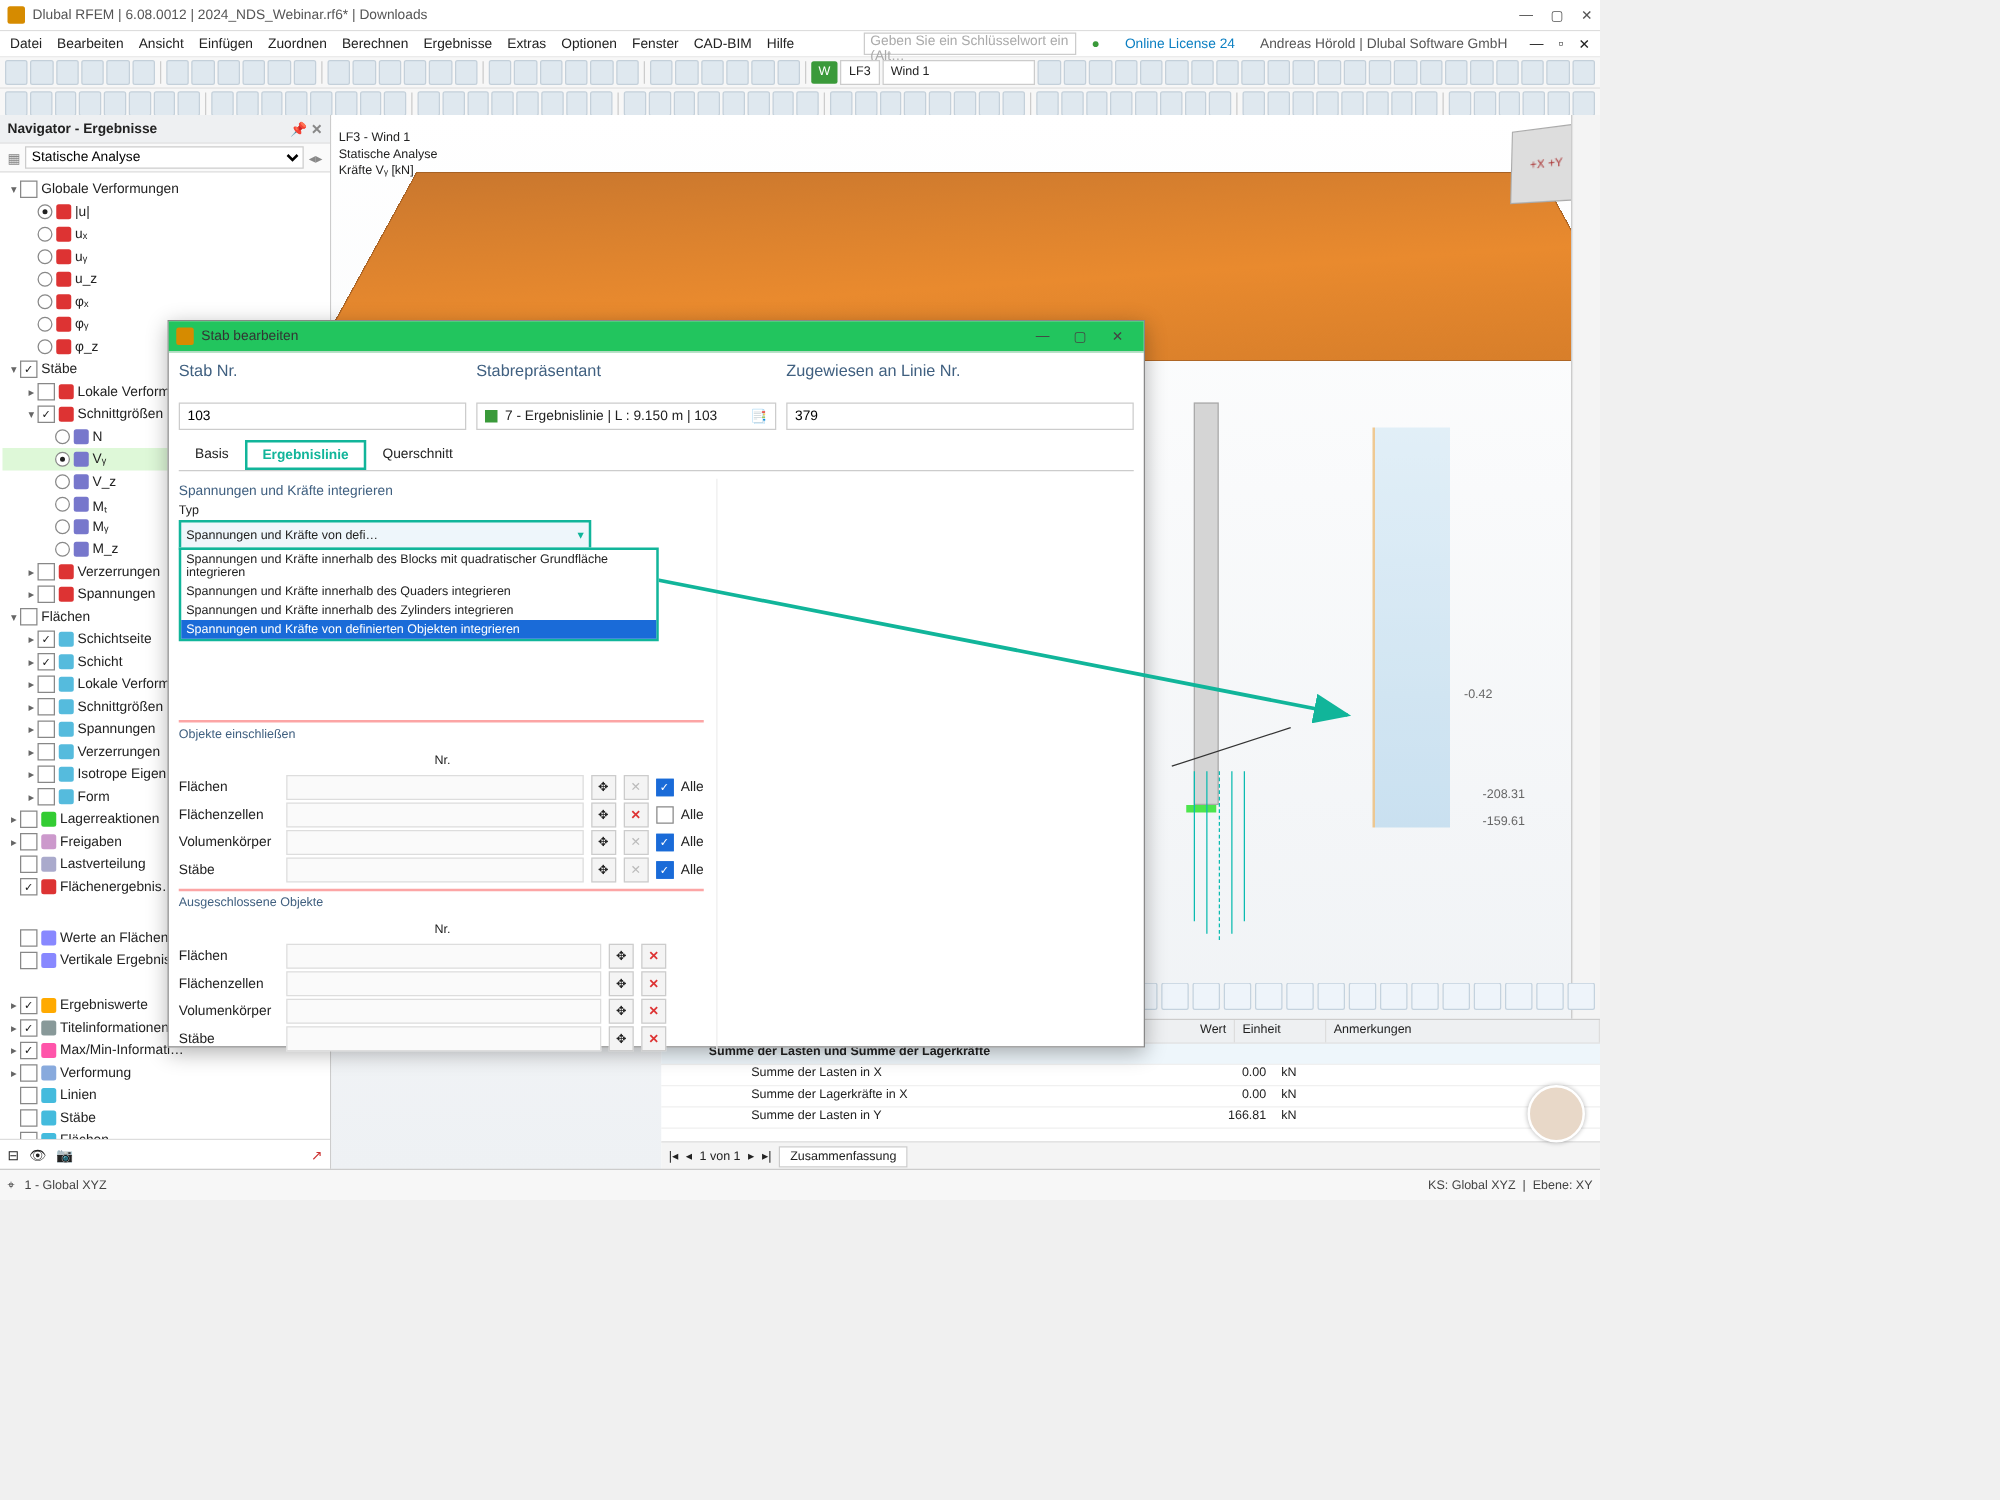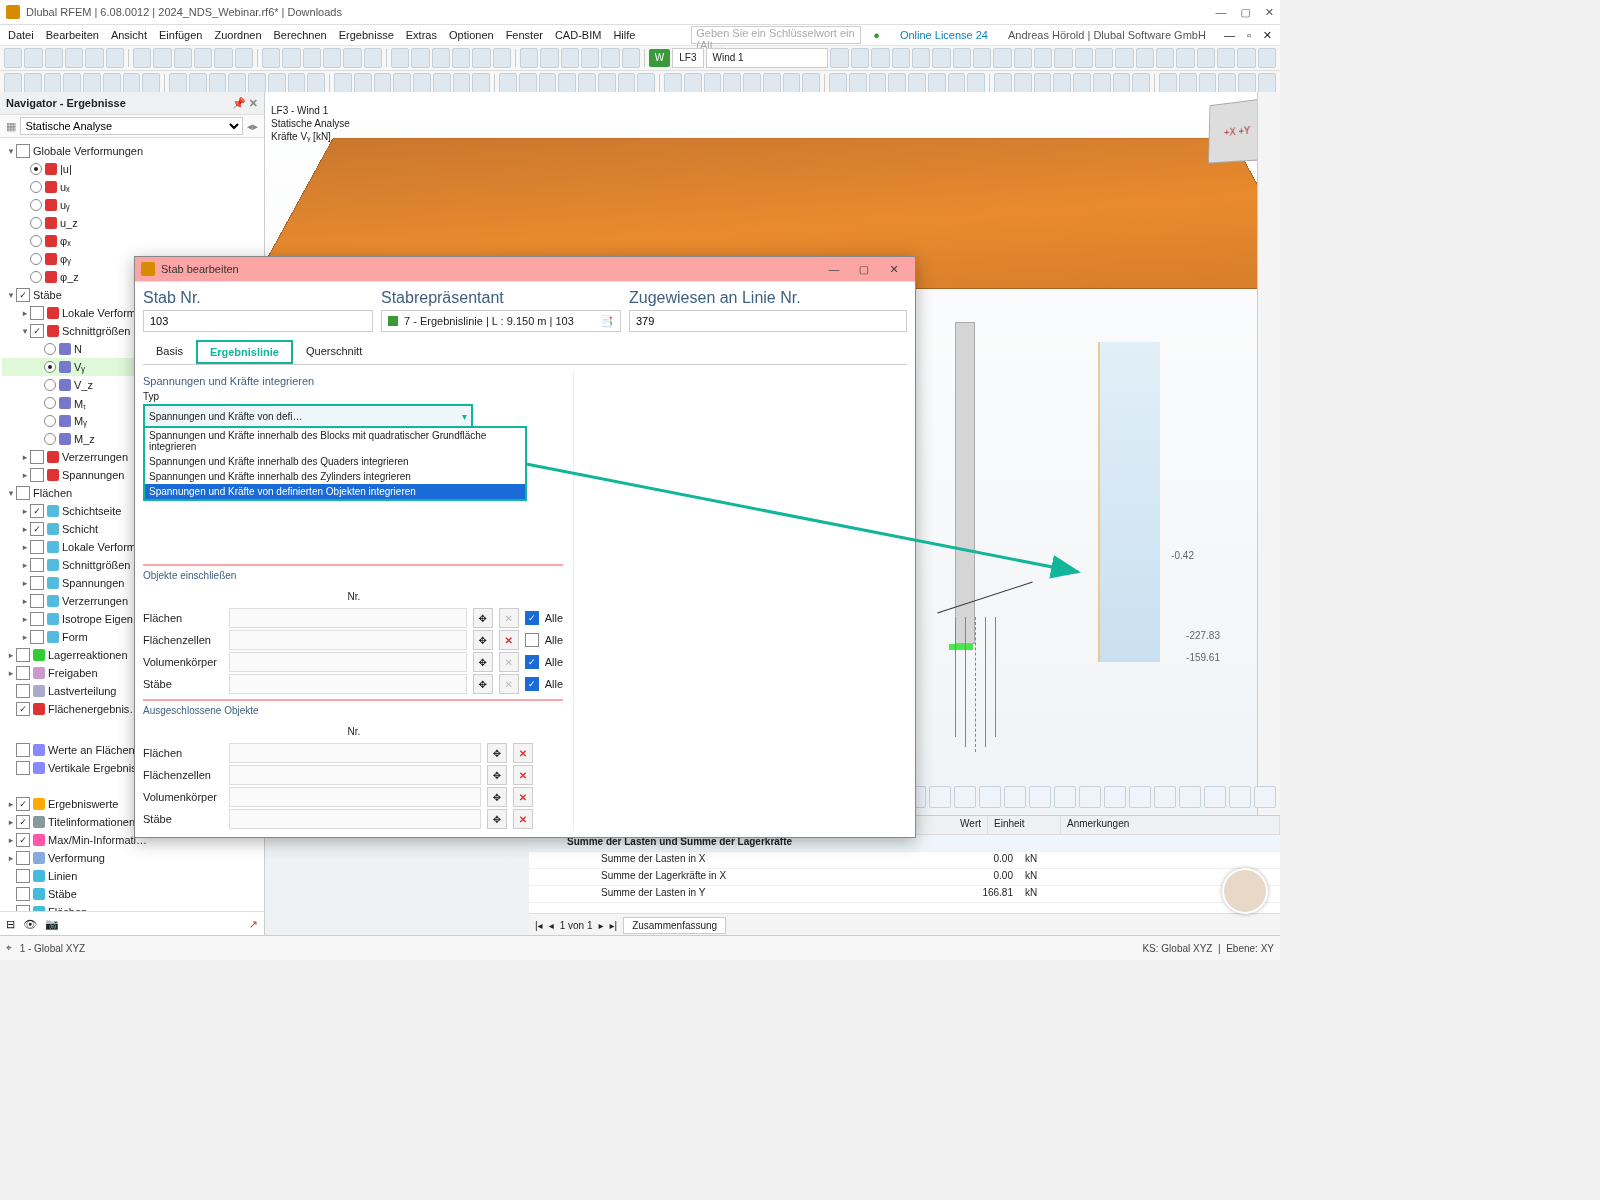--- a/index.html
+++ b/index.html
@@ -36,28 +36,28 @@
 .viewport{flex:1;position:relative;background:linear-gradient(#ffffff,#eef1f4)}
 .roof{position:absolute;left:30px;top:14px;right:10px;height:200px;background:linear-gradient(175deg,#c9772e 0%,#e98a2e 60%,#d77e2a 100%);transform:perspective(800px) rotateX(42deg);border:1px solid #a66124}
 .column{position:absolute;width:18px;background:#d5d5d5;border:1px solid #aaa}
 .support{position:absolute;width:24px;height:6px;background:#4de54d}
 .wallface{position:absolute;right:120px;top:250px;width:60px;height:320px;background:linear-gradient(#d2e8f5,#aed3ec);opacity:.6;border-left:2px solid #e8a94f}
 .memberplot{position:absolute;left:680px;top:525px;width:90px;height:140px}
 .memberplot .ml{position:absolute;border-left:1px solid #0bbbb0}
 .lbl3d{position:absolute;font-size:10px;color:#666}
 .vheader{position:absolute;left:6px;top:12px;font-size:10px;color:#222;line-height:13px}
 .dialog{position:absolute;left:134px;top:256px;width:780px;height:580px;background:#fff;border:1px solid #888;box-shadow:0 4px 16px rgba(0,0,0,.3)}
-.dlgtitle{height:24px;background:#fca5a5;border-bottom:1px solid #e2e2e2;display:flex;align-items:center;padding:0 6px}
+.dlgtitle{height:24px;background:#22c55e;border-bottom:1px solid #e2e2e2;display:flex;align-items:center;padding:0 6px}
 .dlgtitle .logo{width:14px;height:14px;background:#d68b00;border-radius:2px;margin-right:6px}
 .dlgtitle .t{flex:1;color:#333}
 .dlgtitle .b{width:30px;text-align:center;color:#444}
 .dlgbody{position:absolute;top:24px;left:0;right:0;bottom:40px;padding:8px;display:flex;flex-direction:column}
 .dlgrow1{display:flex;gap:8px;margin-bottom:8px}
 .group{border:none}
-.group .gl{color:#406080;font-size:16px;margin-bottom:3px}
+.group .gl{color:#406080;font-size:13px;margin-bottom:18px}
 .group input,.group .field{width:100%;border:1px solid #ccc;height:22px;padding:0 6px;box-sizing:border-box;background:#fff;font-size:11px}
 .tabstrip{display:flex;border-bottom:1px solid #ccc;margin-bottom:6px}
 .tabstrip .tab{padding:4px 12px;border:1px solid transparent;border-bottom:none;cursor:default}
 .tabstrip .tab.active{border:2px solid #11b59a;background:#fff;font-weight:600;color:#11b59a}
 .secthead{color:#406080;font-size:11px;margin:4px 0}
 .dropdown{position:relative;width:330px}
 .dropdown .sel{border:2px solid #11b59a;height:20px;display:flex;align-items:center;padding:0 4px;background:#eef6fb;font-size:10px}
 .dropdown .sel .arr{margin-left:auto;color:#11b59a}
 .dropdown .list{position:absolute;left:0;top:22px;width:380px;border:2px solid #11b59a;background:#fff;z-index:20}
 .dropdown .list .opt{padding:2px 4px;font-size:10px}
@@ -539,21 +539,21 @@
     <div class="vheader">
       <div>LF3 - Wind 1</div>
         <div>Statische Analyse</div>
         <div>Kräfte Vᵧ [kN]</div>
     </div>
     <div class="roof"></div>
     <div class="column" style="left:690px;top:230px;height:320px"></div>
     <div class="support" style="left:684px;top:552px"></div>
     <div class="wallface"></div>
     <div class="lbl3d" style="right:86px;top:458px">-0.42</div>
-    <div class="lbl3d" style="right:60px;top:538px">-227.83</div>
+    <div class="lbl3d" style="right:60px;top:538px">-208.31</div>
     <div class="lbl3d" style="right:60px;top:560px">-159.61</div>
     <div class="memberplot">
       <div class="ml" style="left:10px;height:120px"></div>
         <div class="ml" style="left:20px;height:130px"></div>
       <div class="ml" style="left:30px;height:135px;border-left:1px dashed #0bbbb0"></div>
       <div class="ml" style="left:40px;height:130px"></div>
         <div class="ml" style="left:50px;height:120px"></div>
       <div style="position:absolute;left:-10px;top:-20px;width:100px;border-top:1px solid #333;transform:rotate(-18deg)"></div>
     </div>
     <div class="cube">+X&nbsp;+Y</div>

